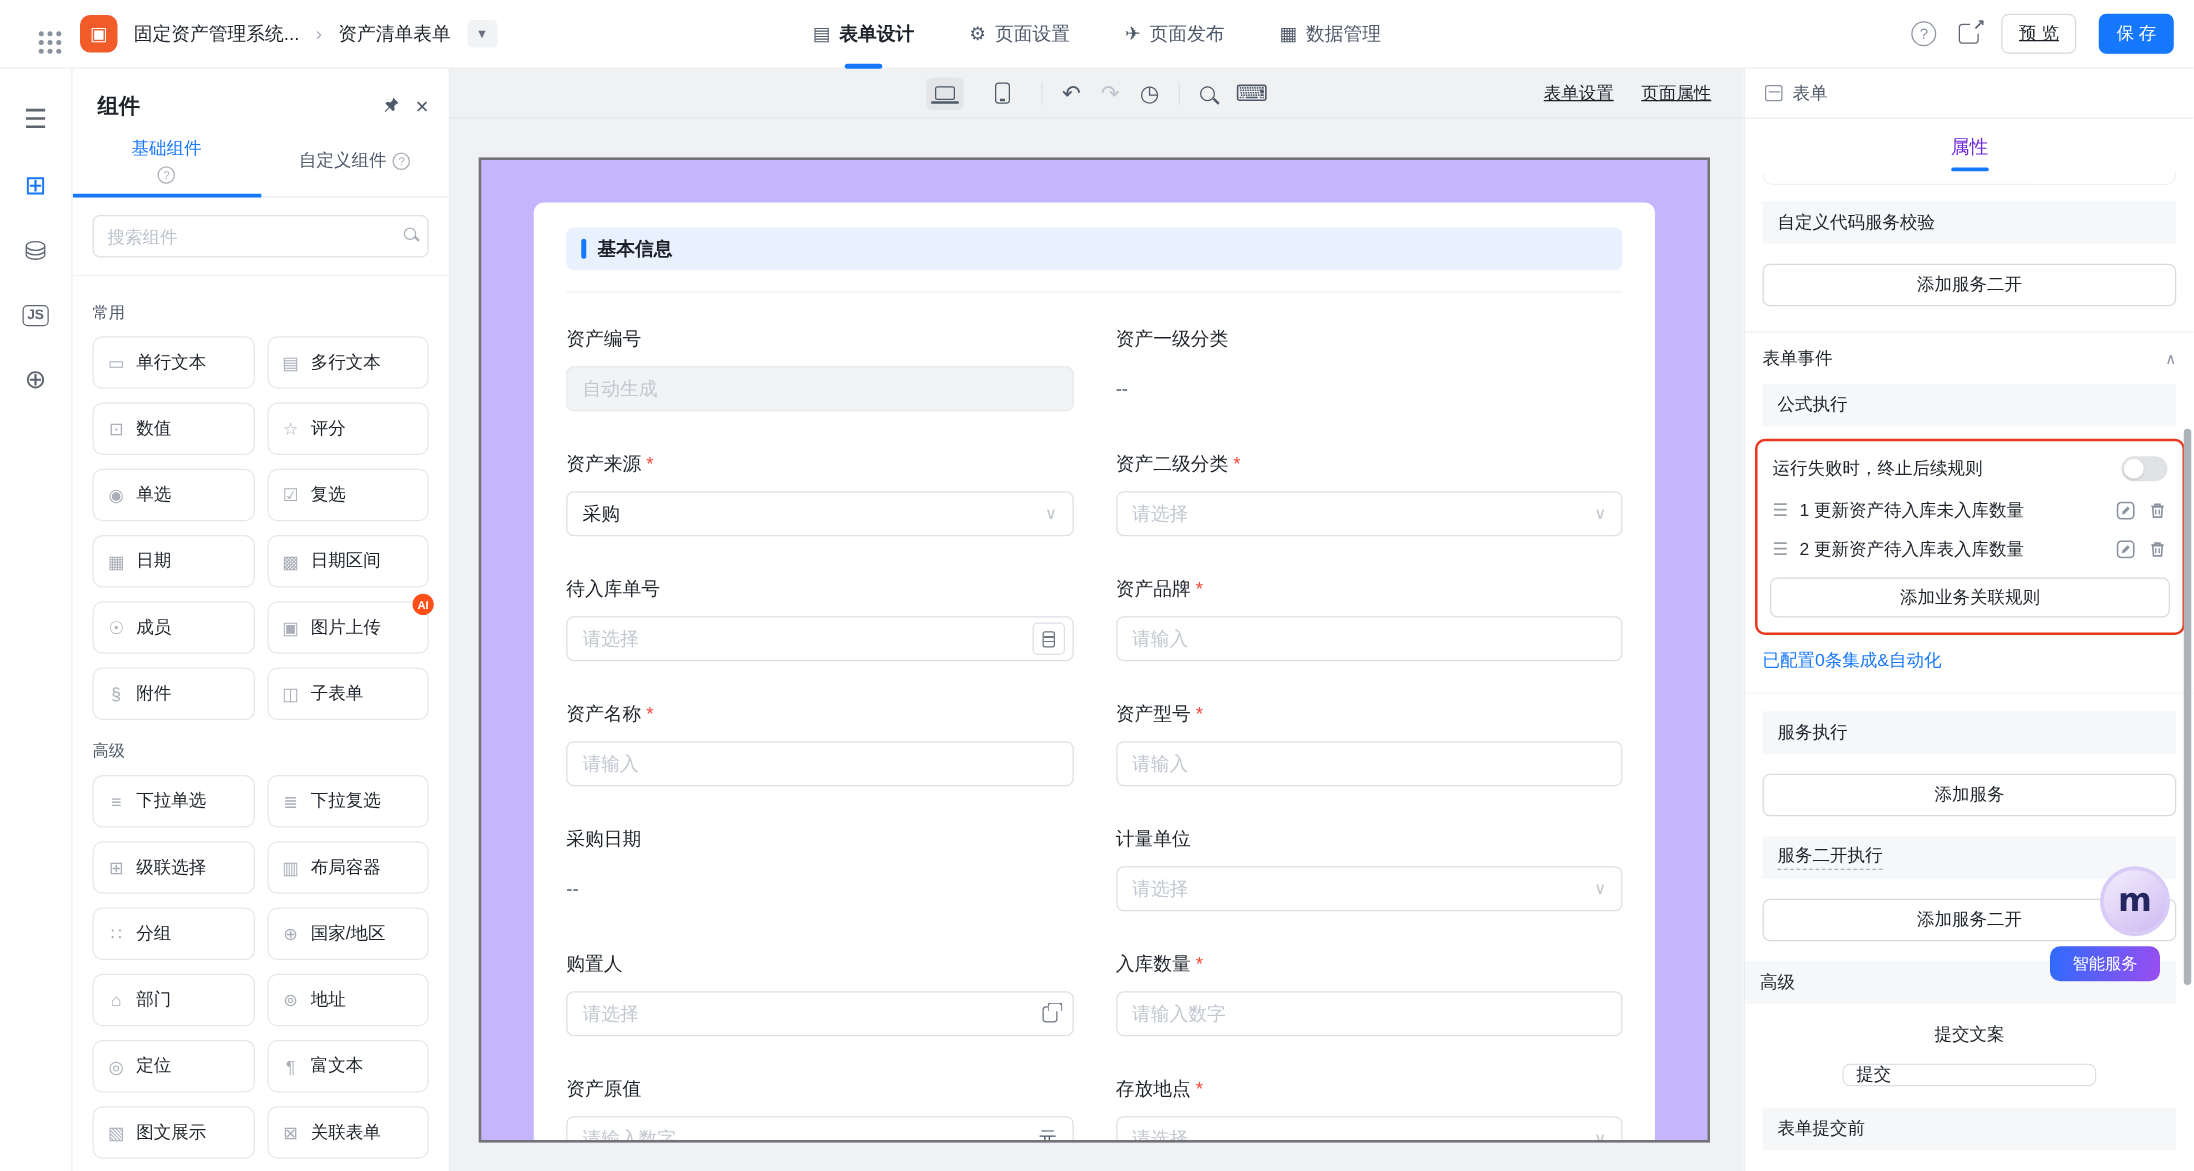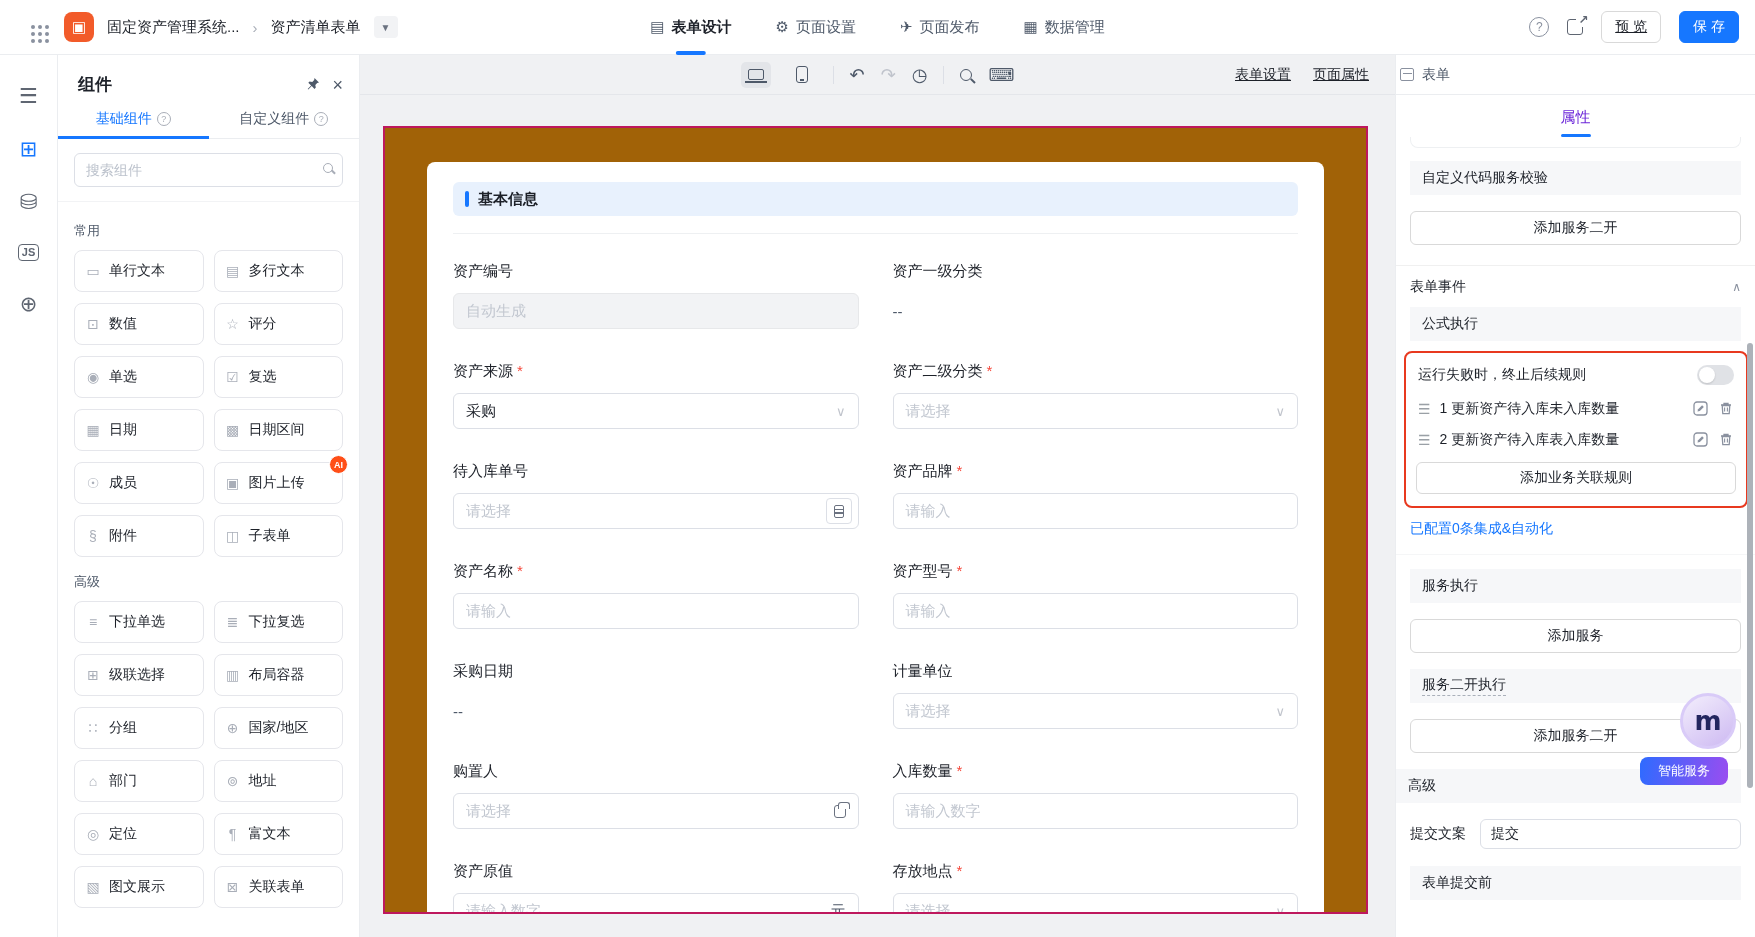--- a/index.html
+++ b/index.html
@@ -48,21 +48,21 @@
   
   .cpanel { position:absolute; top:55px; left:58px; bottom:0; width:302px; background:#fff;
             border-right:1px solid #ebedf0; z-index:15; overflow:hidden; }
   .cp-head { display:flex; align-items:center; padding:18px 16px 0 20px; }
   .cp-title { font-size:17px; font-weight:bold; flex:1; }
   .cp-head-icons { display:flex; align-items:center; gap:12px; color:#4e5969; }
   .cp-close { font-size:18px; color:#4e5969; cursor:pointer; line-height:1; }
   .cp-tabs { display:flex; margin-top:14px; border-bottom:1px solid #ebedf0; }
   .cp-tab { flex:1; text-align:center; font-size:14px; color:#4e5969; padding-bottom:10px; position:relative;
             display:flex; align-items:center; justify-content:center; gap:5px; cursor:pointer; }
-  .cp-tab.active { color:#1677ff; }
+  .cp-tab.active { color:#1677ff;flex-direction:column; }
   .cp-tab.active::after { content:""; position:absolute; bottom:-1px; left:0; right:0; height:3px; background:#1677ff; }
   .qmark { width:14px; height:14px; border:1px solid #a9aeb8; border-radius:50%; color:#a9aeb8; font-size:9px;
            display:inline-flex; align-items:center; justify-content:center; }
   .cp-search-wrap { padding:14px 16px 14px; border-bottom:1px solid #f2f3f5; }
   .cp-search { position:relative; }
   .cp-search input { width:100%; height:34px; border:1px solid #dcdfe6; border-radius:6px; padding:0 30px 0 11px;
                      font-size:14px; color:#1d2129; outline:none; font-family:inherit; }
   .cp-search input::placeholder { color:#bcc2cc; }
   .magnifier { position:absolute; right:10px; top:10px; width:10px; height:10px; border:1.6px solid #a9aeb8;
                border-radius:50%; }
@@ -91,22 +91,22 @@
   .dev-btn.active { background:#e3e5e9; }
   .laptop { width:16px; height:11px; border:1.6px solid #4e5969; border-radius:2px; position:relative; }
   .laptop::after { content:""; position:absolute; left:-4px; right:-4px; bottom:-4px; height:1.8px; background:#4e5969; }
   .phone { width:12px; height:17px; border:1.6px solid #4e5969; border-radius:3px; position:relative; }
   .phone::after { content:""; position:absolute; bottom:1px; left:50%; transform:translateX(-50%); width:4px; height:1.6px; background:#4e5969; }
   .mag2 { position:relative; width:12px; height:12px; border:1.7px solid #4e5969; border-radius:50%; }
   .mag2::after { content:""; position:absolute; width:6px; height:1.7px; background:#4e5969; transform:rotate(45deg); right:-5px; bottom:-2px; }
   .ct-right { position:absolute; right:26px; display:flex; gap:22px; font-size:14px; color:#1d2129; }
   .ct-right span { cursor:pointer;text-decoration:underline; }
 
-  .form-selection { position:absolute; left:23px; right:27px; top:71px; bottom:23px; border:2px solid #be185d;
-                    background:#a16207; overflow:hidden; }
+  .form-selection { position:absolute; left:23px; right:27px; top:71px; bottom:23px; border:2px solid #737373;
+                    background:#c4b5fd; overflow:hidden; }
   .sel-tag { position:absolute; top:-27px; right:-2px; height:27px; background:#1677ff; color:#fff;
              display:flex; align-items:center; gap:6px; padding:0 11px; font-size:13px; border-radius:4px 4px 0 0; }
   .canvas-body { position:absolute; top:40px; left:0; right:0; bottom:0; }
 
   .form-card { position:absolute; left:42px; right:42px; top:34px; bottom:0; background:#fff;
                border-radius:8px 8px 0 0; padding:20px 26px 0; overflow:hidden; }
   .sec-header { background:#e8f1fd; border-radius:6px; height:34px; display:flex; align-items:center; padding-left:12px; }
   .sec-accent { width:4px; height:16px; background:#1677ff; border-radius:2px; margin-right:9px; }
   .sec-title { font-size:15px; font-weight:bold; color:#1d2129; }
   .sec-divider { border-top:1px solid #eef0f2; margin-top:17px; }
@@ -126,21 +126,21 @@
              align-items:center; justify-content:center; margin-right:-6px; cursor:pointer; }
   .doc-ic { width:10px; height:13px; border:1.5px solid #6b7280; border-radius:2px;
             background:linear-gradient(#fff 3px, #6b7280 3px, #6b7280 4.2px, #fff 4.2px, #fff 6.5px, #6b7280 6.5px, #6b7280 7.7px, #fff 7.7px); }
   .member-ic { width:12px; height:13px; border:1.5px solid #6b7280; border-radius:3px; position:relative; cursor:pointer; }
   .member-ic::before { content:""; position:absolute; top:-4px; left:3px; width:10px; height:6px;
                        border:1.5px solid #6b7280; border-bottom:none; border-radius:3px 3px 0 0; background:#fff; }
 
   
   .rpanel { position:absolute; top:55px; right:0; bottom:0; width:360px; background:#fff;
             border-left:1px solid #ebedf0; z-index:15; overflow:hidden; }
-  .rp-head { height:40px; border-bottom:1px solid #ebedf0; display:flex; align-items:center; gap:8px; padding-left:4px;
+  .rp-head { height:40px; border-bottom:1px solid #ebedf0; display:flex; align-items:center; gap:8px; padding-left:16px;
              font-size:14px; color:#4e5969; }
   .rp-form-glyph { width:14px; height:13px; border:1.5px solid #8a919f; border-radius:2px; position:relative; }
   .rp-form-glyph::after { content:""; position:absolute; left:1.5px; right:1.5px; top:3.5px; height:1.5px; background:#8a919f; }
   .rp-tab { text-align:center; margin-top:13px; font-size:15px; color:#6d28d9; cursor:pointer; }
   .rp-tab-bar { width:30px; height:3px; background:#1677ff; border-radius:2px; margin:7px auto 0; }
   .rp-artifact { height:11px; margin:0 14px; border:1px solid #eef0f2; border-top:none; border-radius:0 0 8px 8px; }
   .mbar { height:34px; background:#f6f7f9; display:flex; align-items:center; padding:0 12px; font-size:14px;
           color:#1d2129; margin:0 14px; }
   .mbar.bleed { margin-left:0; }
   .dashed-u { border-bottom:1px dashed #aab0ba; padding-bottom:1px; }
@@ -156,21 +156,21 @@
                   box-shadow:0 1px 2px rgba(0,0,0,.15); }
   .rule-row { display:flex; align-items:center; gap:9px; height:31px; padding:0 2px; font-size:14px; color:#1d2129; }
   .rule-handle { color:#9aa0a6; font-size:14px; cursor:grab; }
   .rule-name { flex:1; white-space:nowrap; overflow:hidden; }
   .rule-icons { display:flex; gap:8px; }
   .rico { width:17px; height:17px; display:flex; align-items:center; justify-content:center; cursor:pointer; }
   .add-rule-btn { height:32px; border:1px solid #d9d9d9; border-radius:6px; background:#fff; margin-top:7px;
                   display:flex; align-items:center; justify-content:center; font-size:14px; cursor:pointer; }
   .rp-link { color:#1677ff; font-size:14px; margin:12px 14px 0; cursor:pointer; }
   .rp-sec-gap { margin-top:16px; border-top:1px solid #f5f6f7; padding-top:14px; }
-  .submit-row { display:flex; align-items:center; gap:14px; margin:16px 14px 0; }
+  .submit-row { display:flex; align-items:center; gap:14px; margin:16px 14px 0;flex-direction:column; }
   .submit-row label { font-size:14px; color:#1d2129; white-space:nowrap; }
   .submit-row input { flex:1; height:30px; border:1px solid #dcdfe6; border-radius:6px; padding:0 10px;
                       font-size:14px; color:#1d2129; outline:none; font-family:inherit; }
   .rp-scrollthumb { position:absolute; right:2px; top:288px; width:6px; height:445px; background:#adb2b9; border-radius:3px; }
 
   
   .assistant { position:absolute; right:19px; top:693px; z-index:50; }
   .ast-avatar { width:56px; height:56px; border-radius:50%; border:3px solid #d9cbf8;
                 background:linear-gradient(145deg,#f3eefc,#cdb9f2); display:flex; align-items:center;
                 justify-content:center; font-weight:bold; font-size:26px; color:#23265f;

